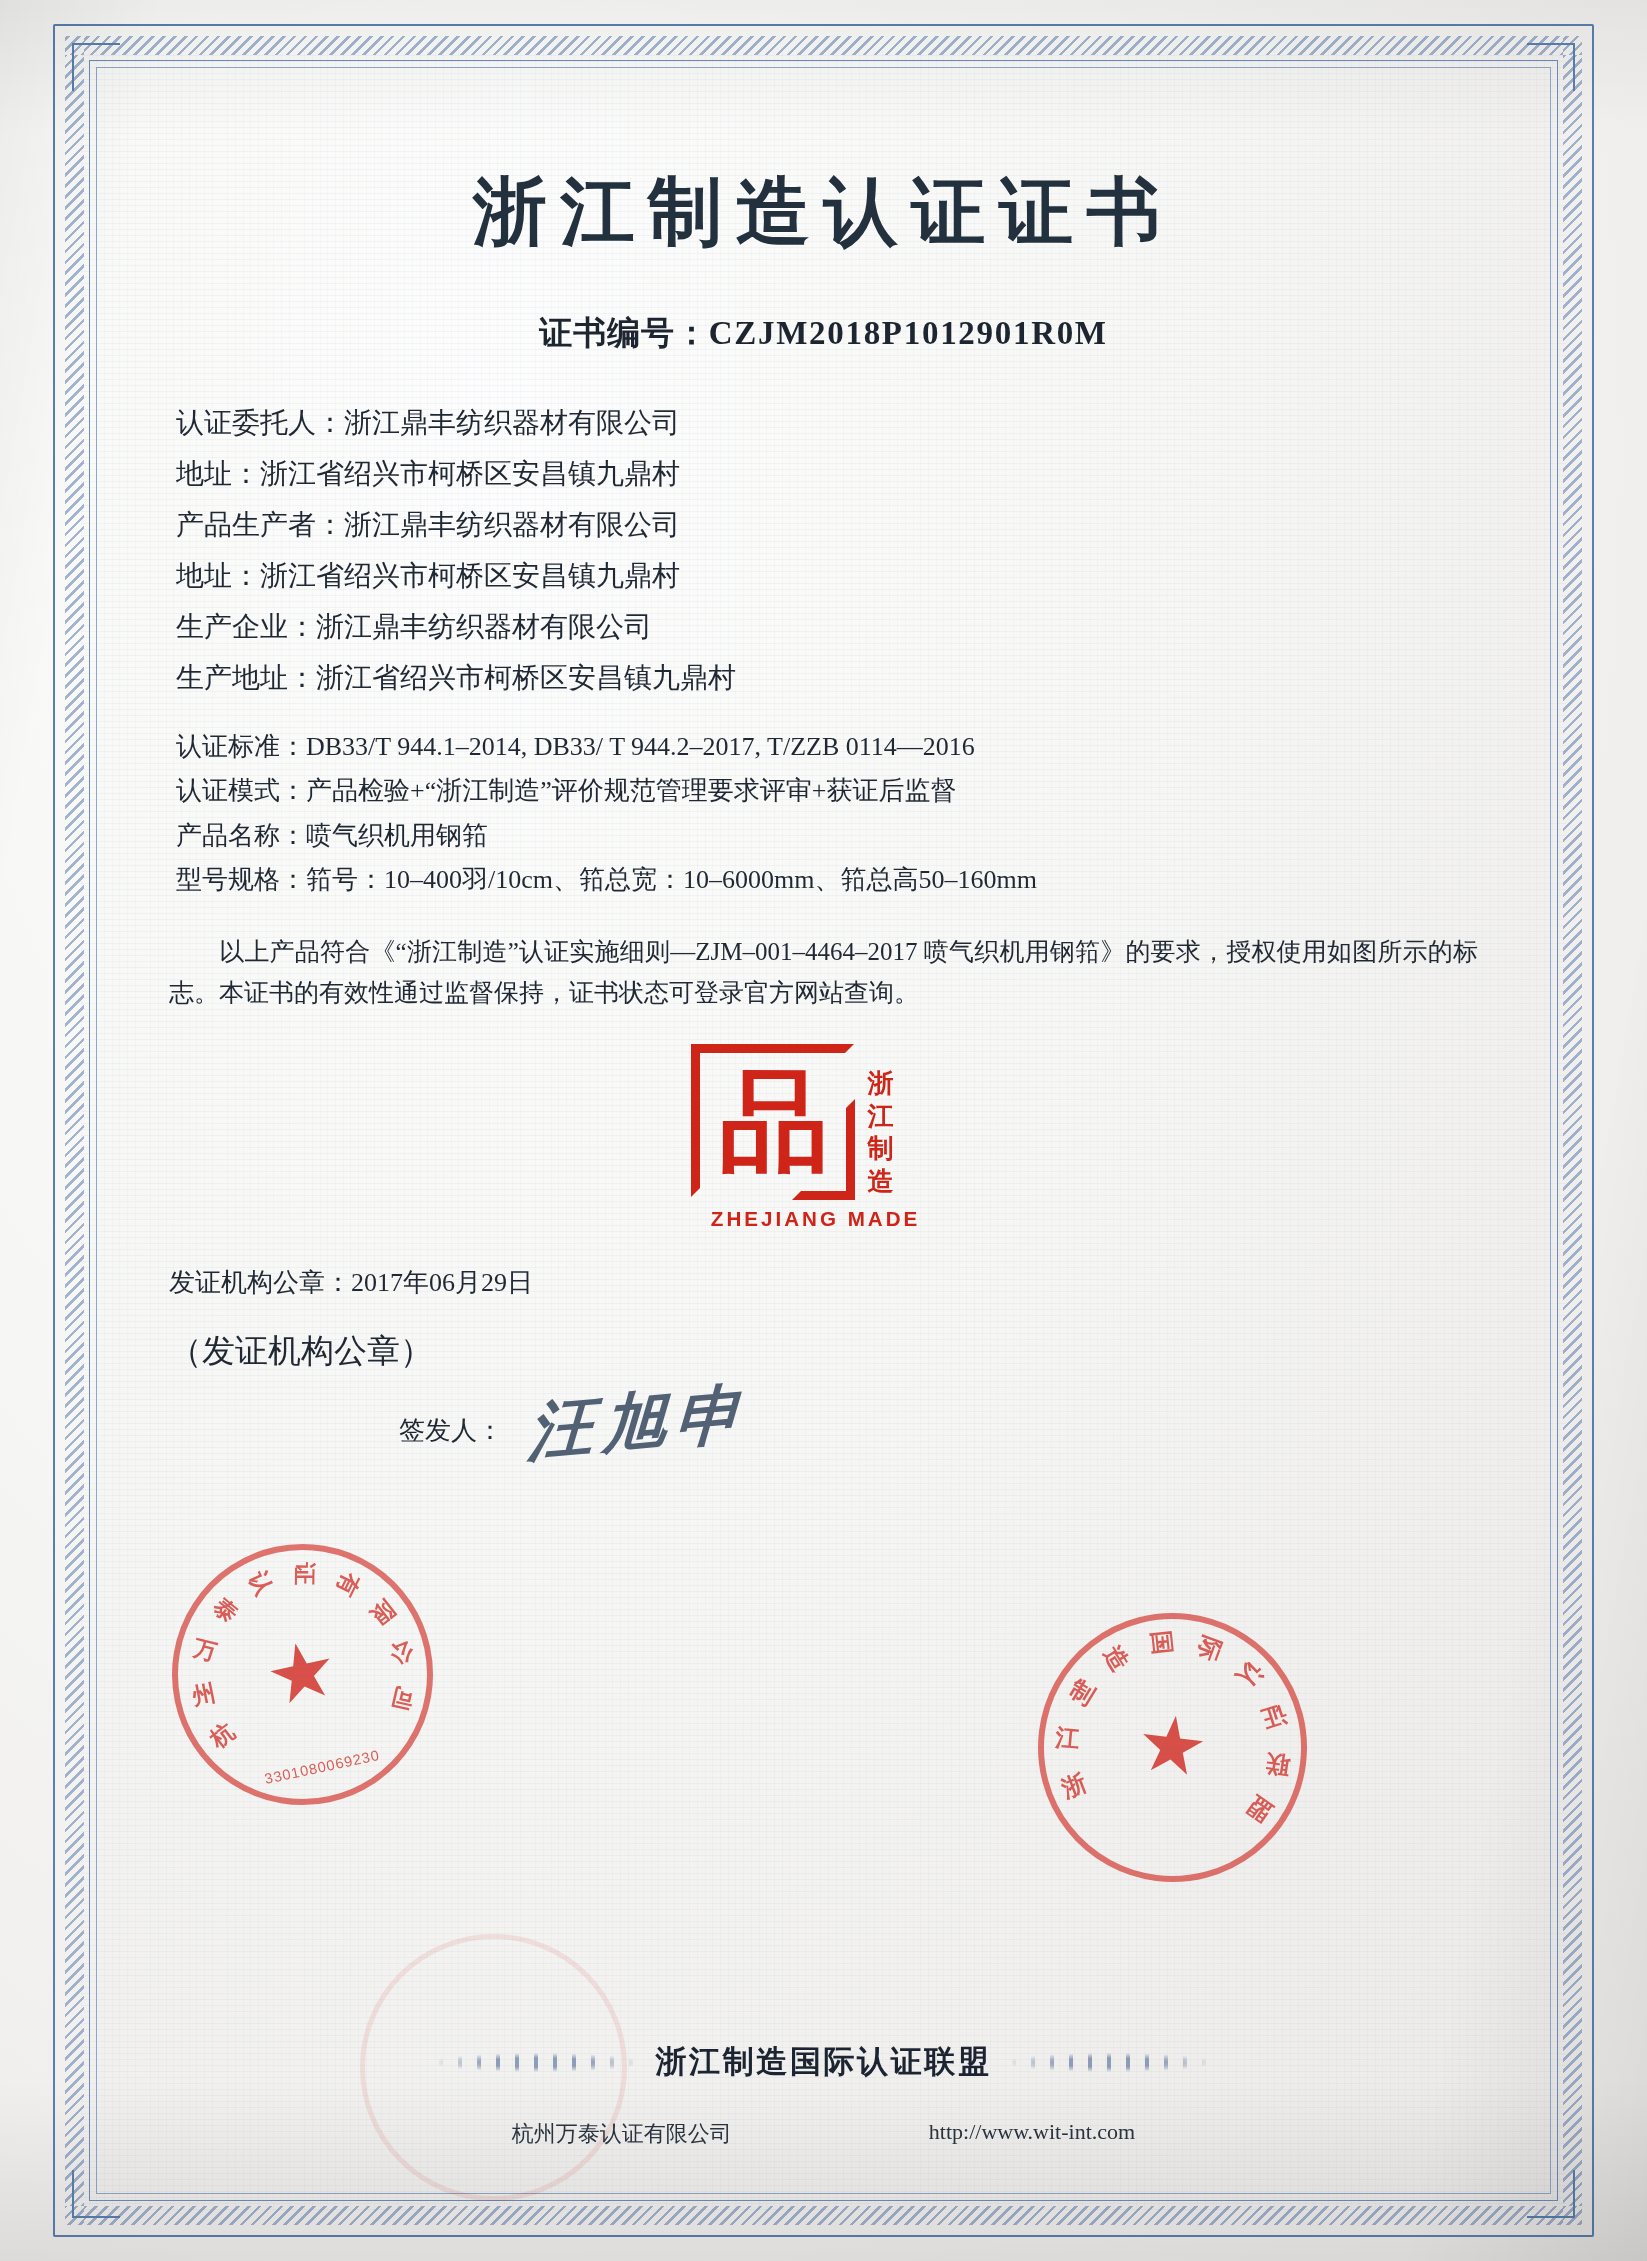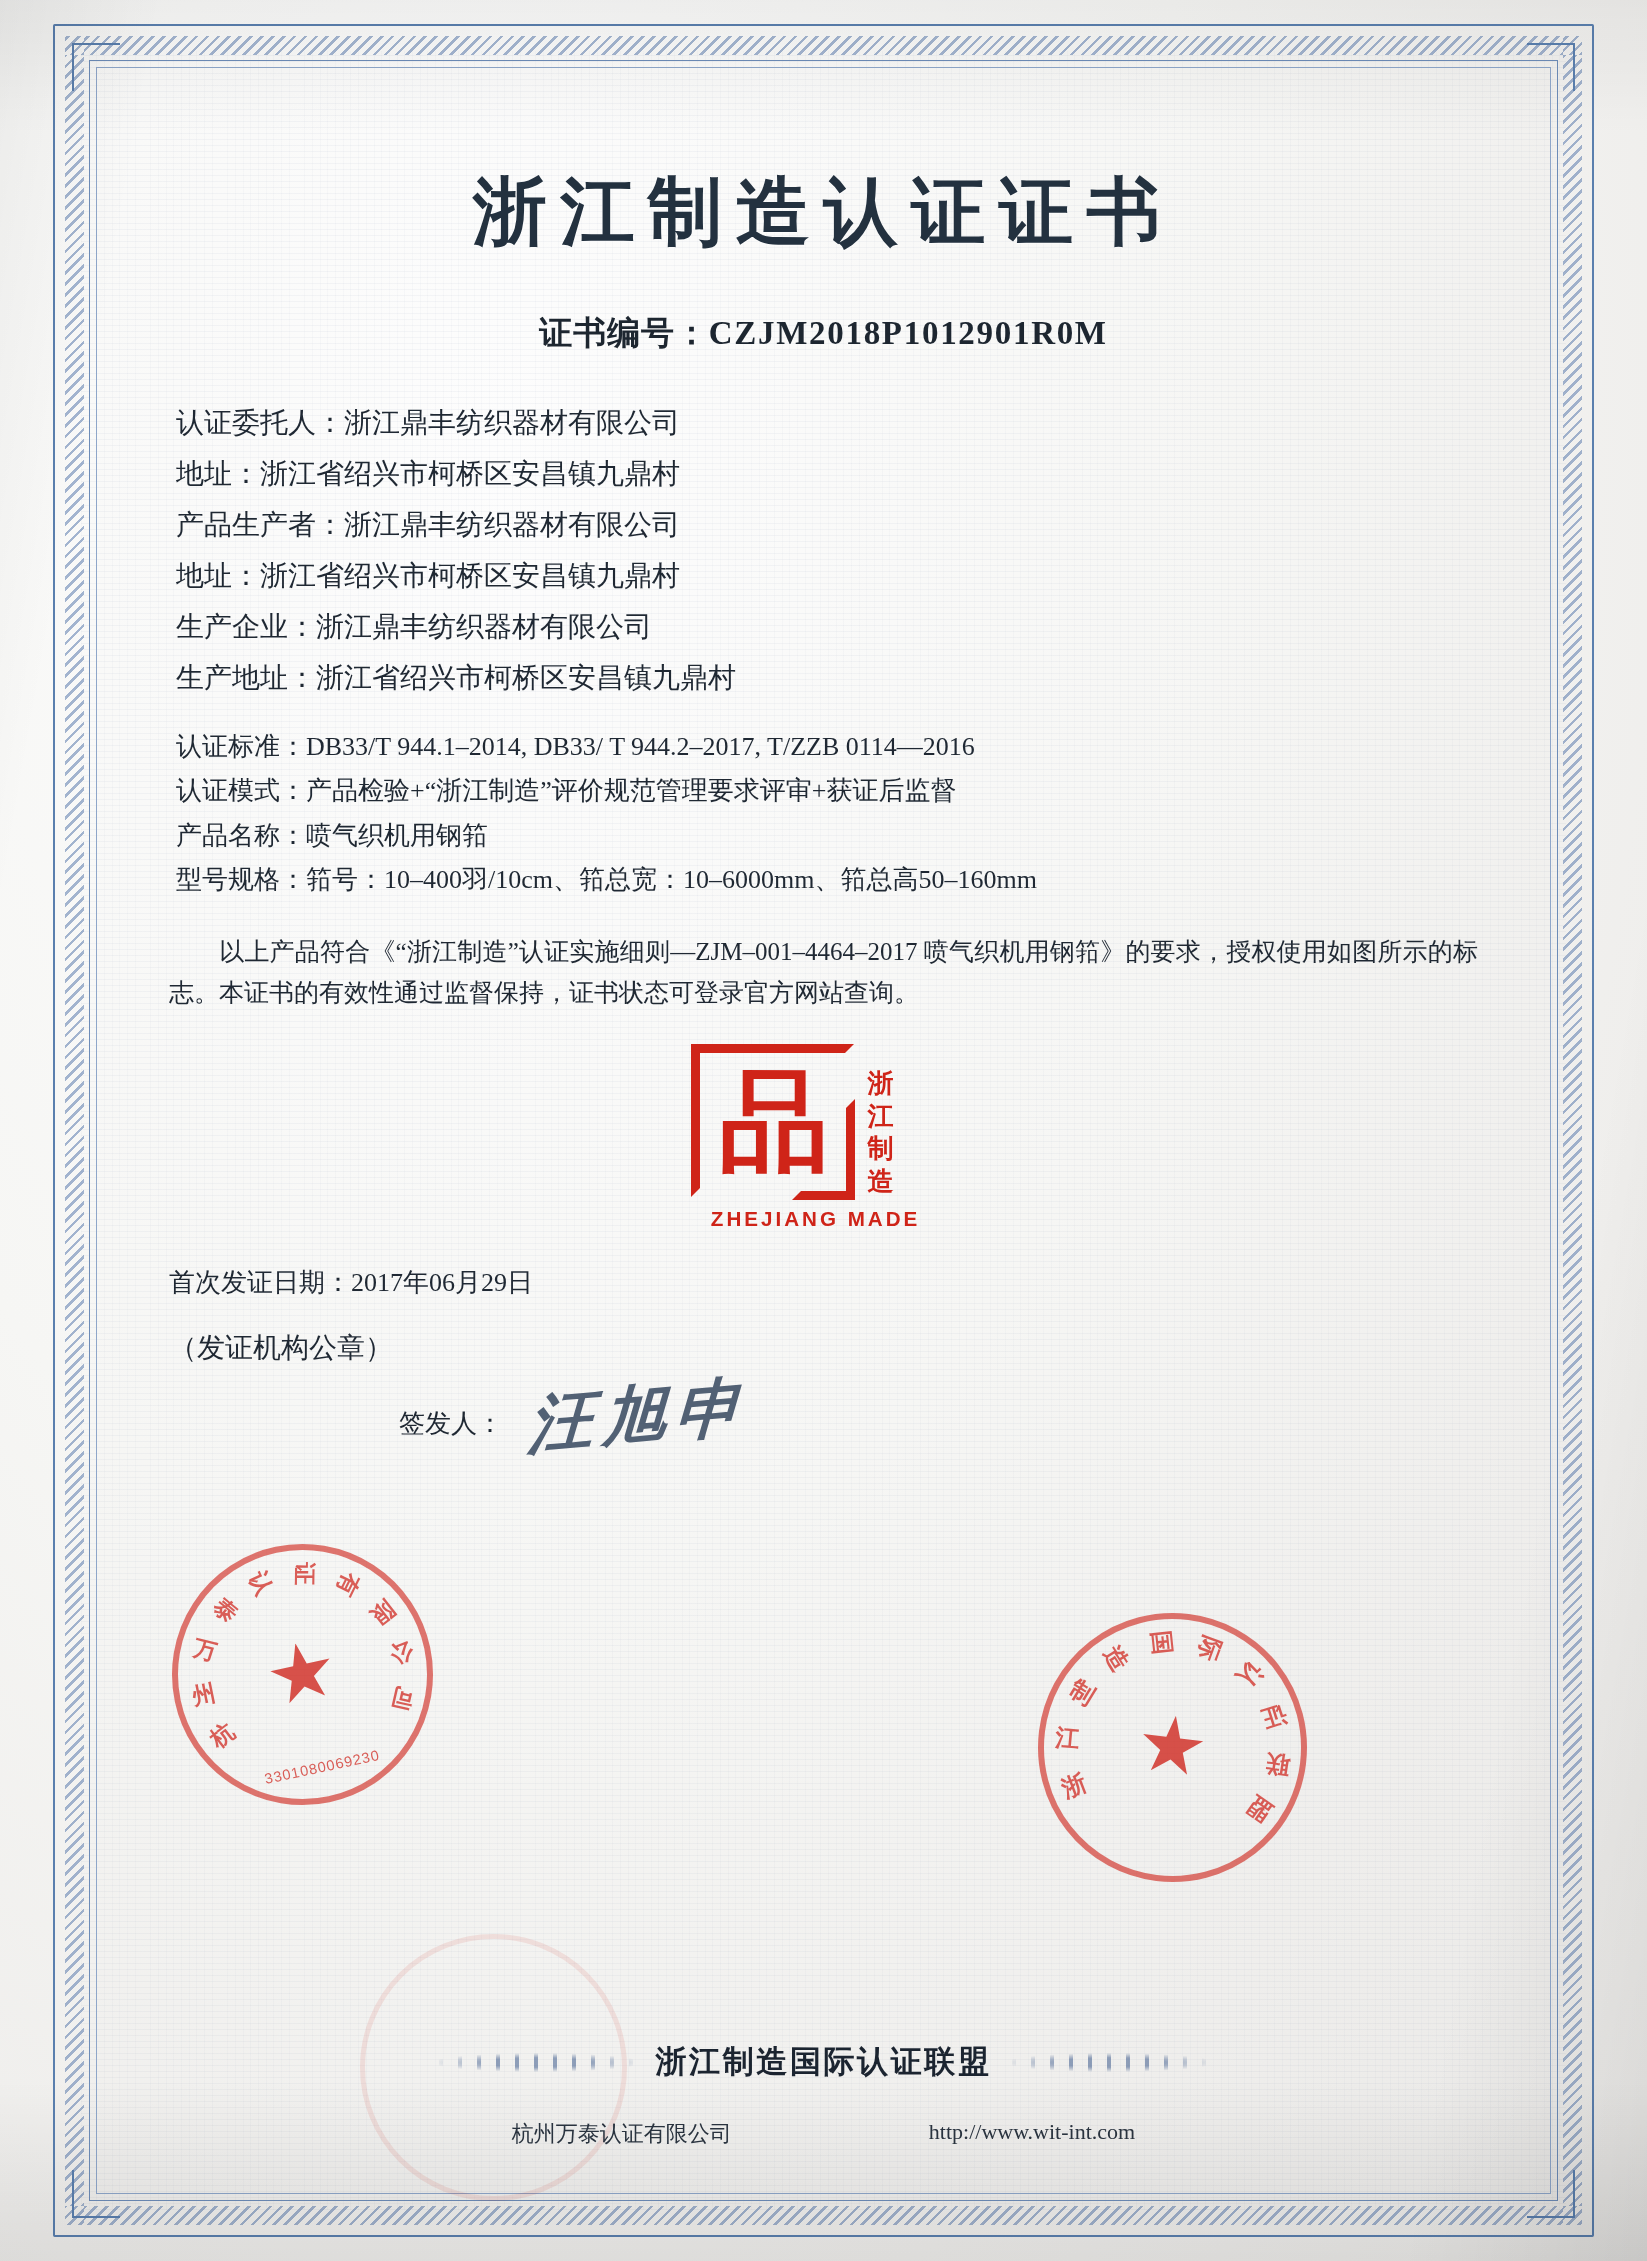--- a/index.html
+++ b/index.html
@@ -211,21 +211,21 @@
     color: #1f2833;
     position: relative;
     z-index: 3;
   }
   .date-line {
     font-size: 26px;
     margin-bottom: 19px;
     white-space: nowrap;
   }
   #seal-note {
-    font-size: 28px;
+    font-size: 33px;
     margin-top: 29px;
   }
 
   #signer-row {
     position: relative;
     margin: 17px 0 0 283px;
     height: 77px;
   }
   #signer-label {
     font-size: 26px;
@@ -408,21 +408,21 @@
         <div id="logo-frame"></div>
         <div id="logo-frame2"></div>
         <div id="logo-glyph">品</div>
         <div id="logo-side">浙江制造</div>
         <div id="logo-en">ZHEJIANG MADE</div>
       </div>
     </div>
 
     <div id="dates">
       <div class="date-line">
-        <span>首次发证日期：</span><span>2017年06月29日</span>
+        <span>发证机构公章：</span><span>2017年06月29日</span>
       </div>
       <div id="seal-note">（发证机构公章）</div>
     </div>
 
     <div id="signer-row">
       <div id="signer-label">签发人：</div>
       <div id="signature">汪旭申</div>
     </div>
 
   </div>

